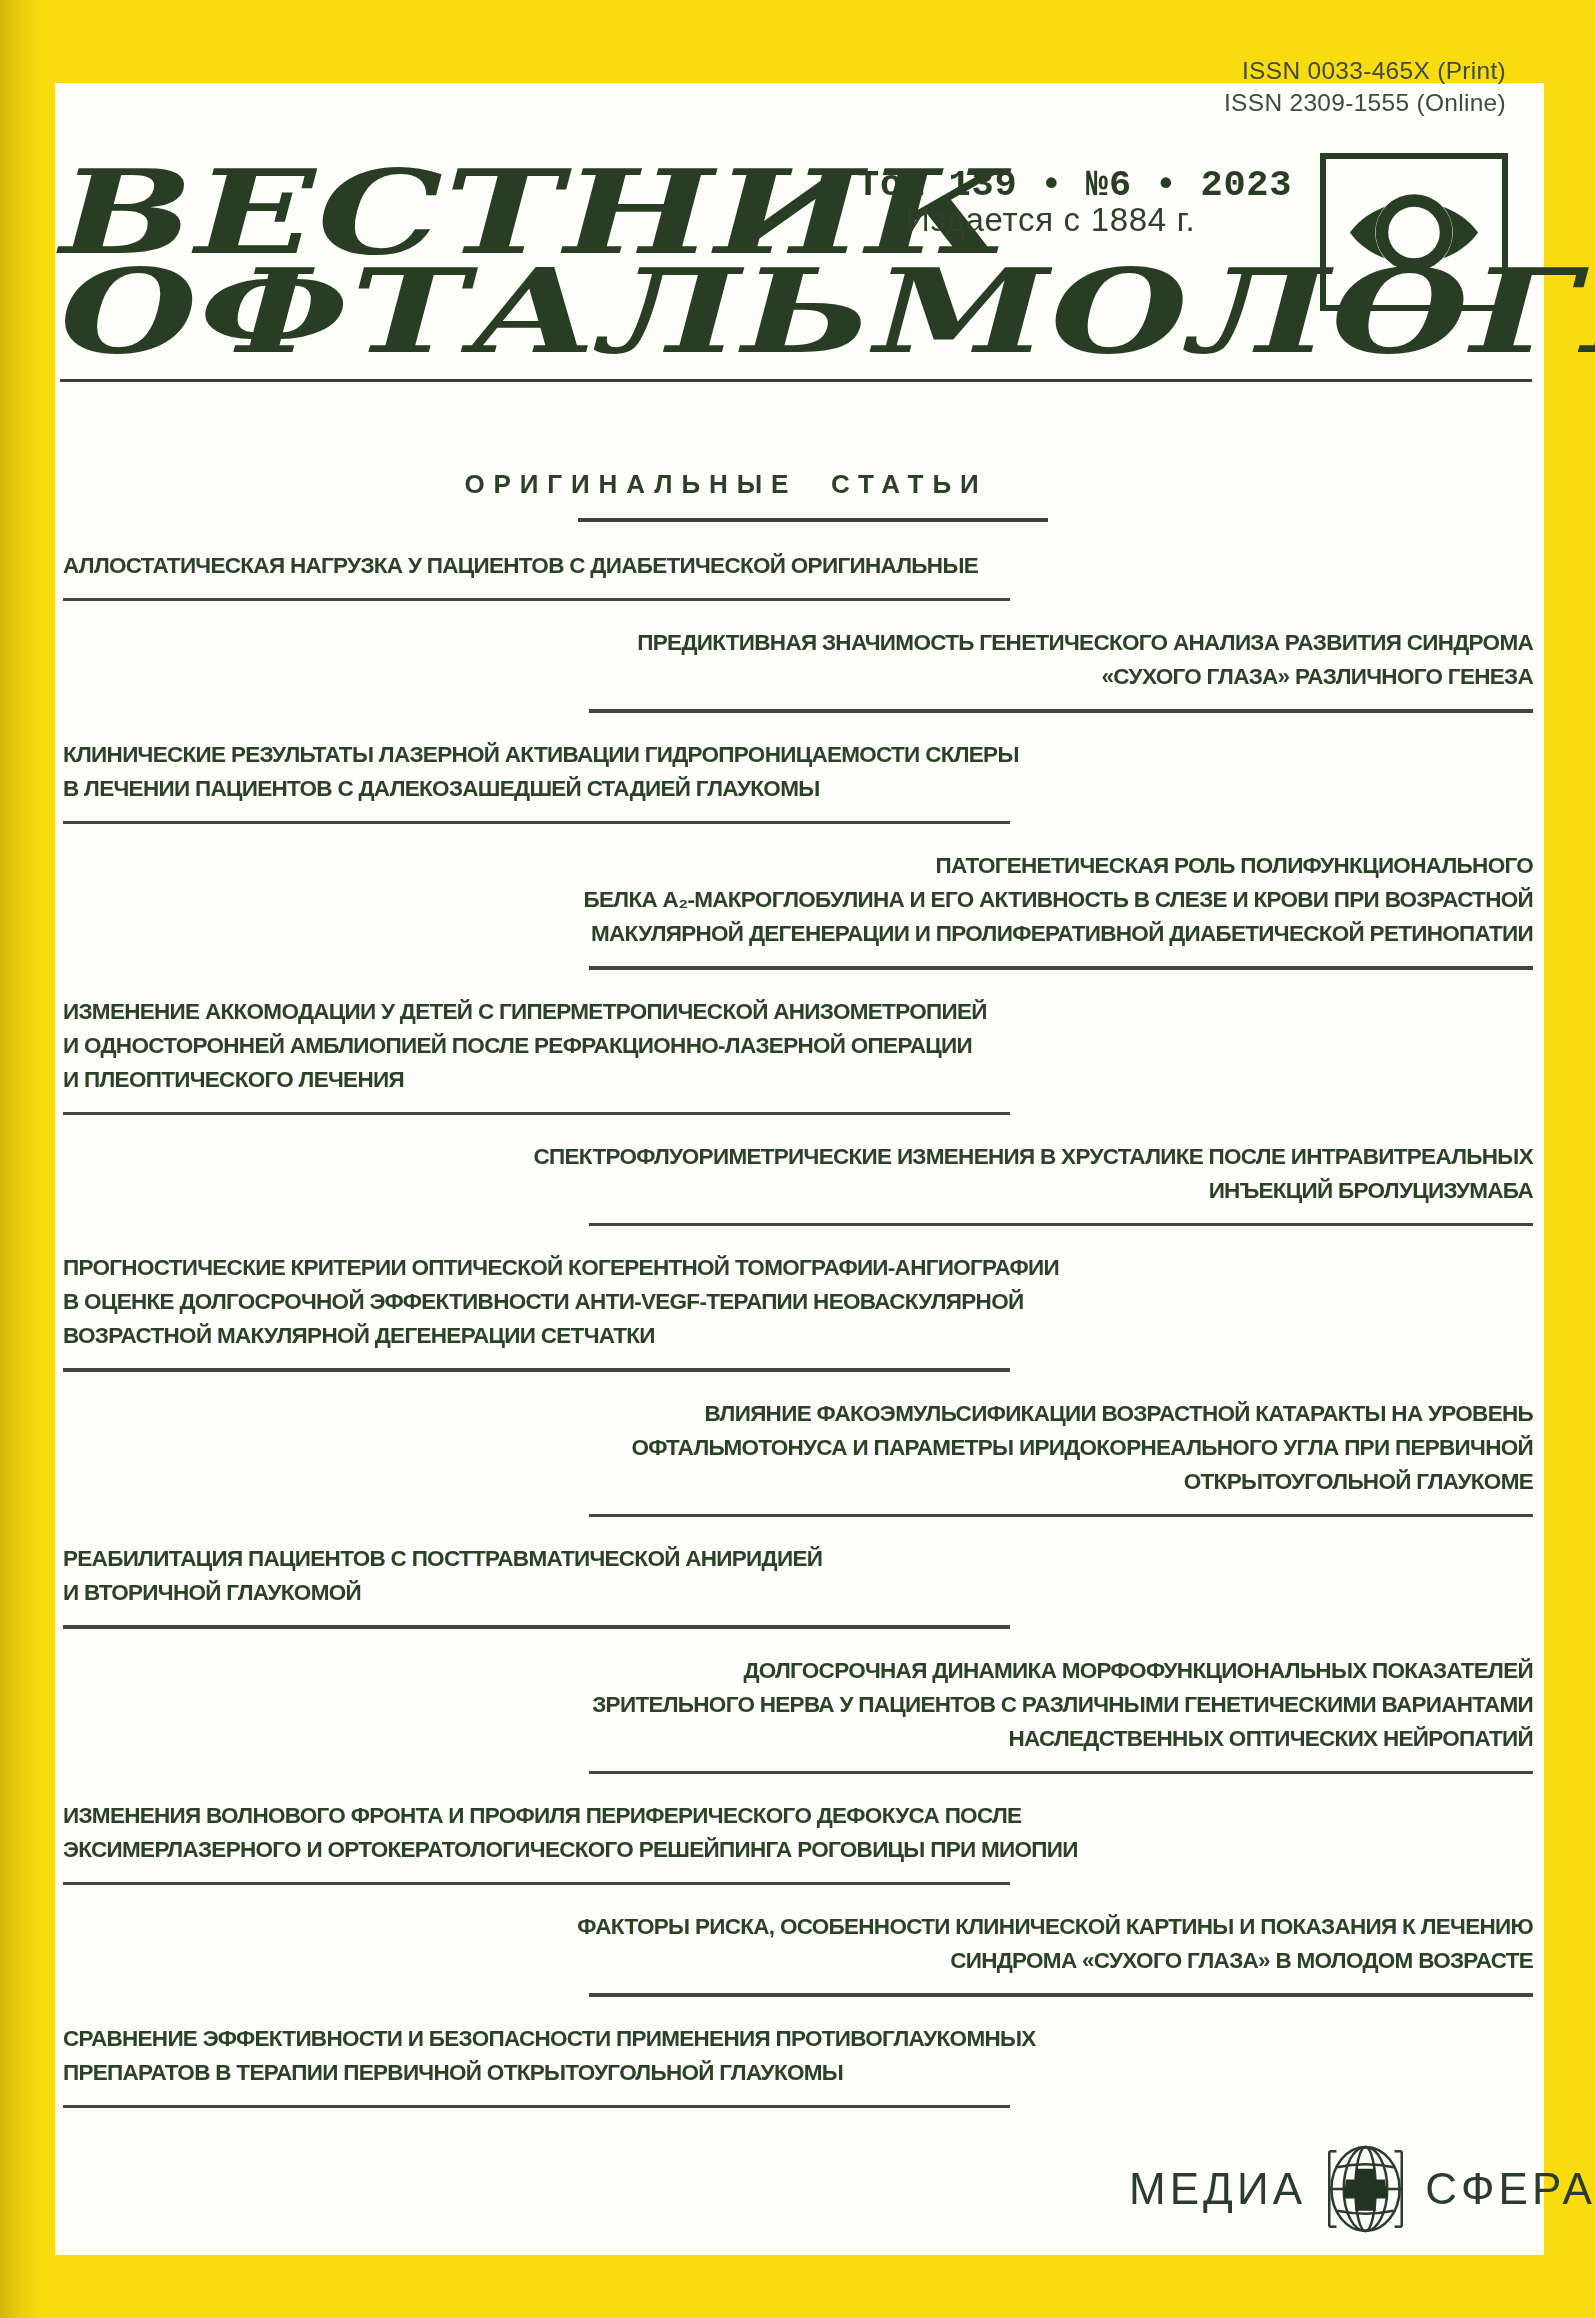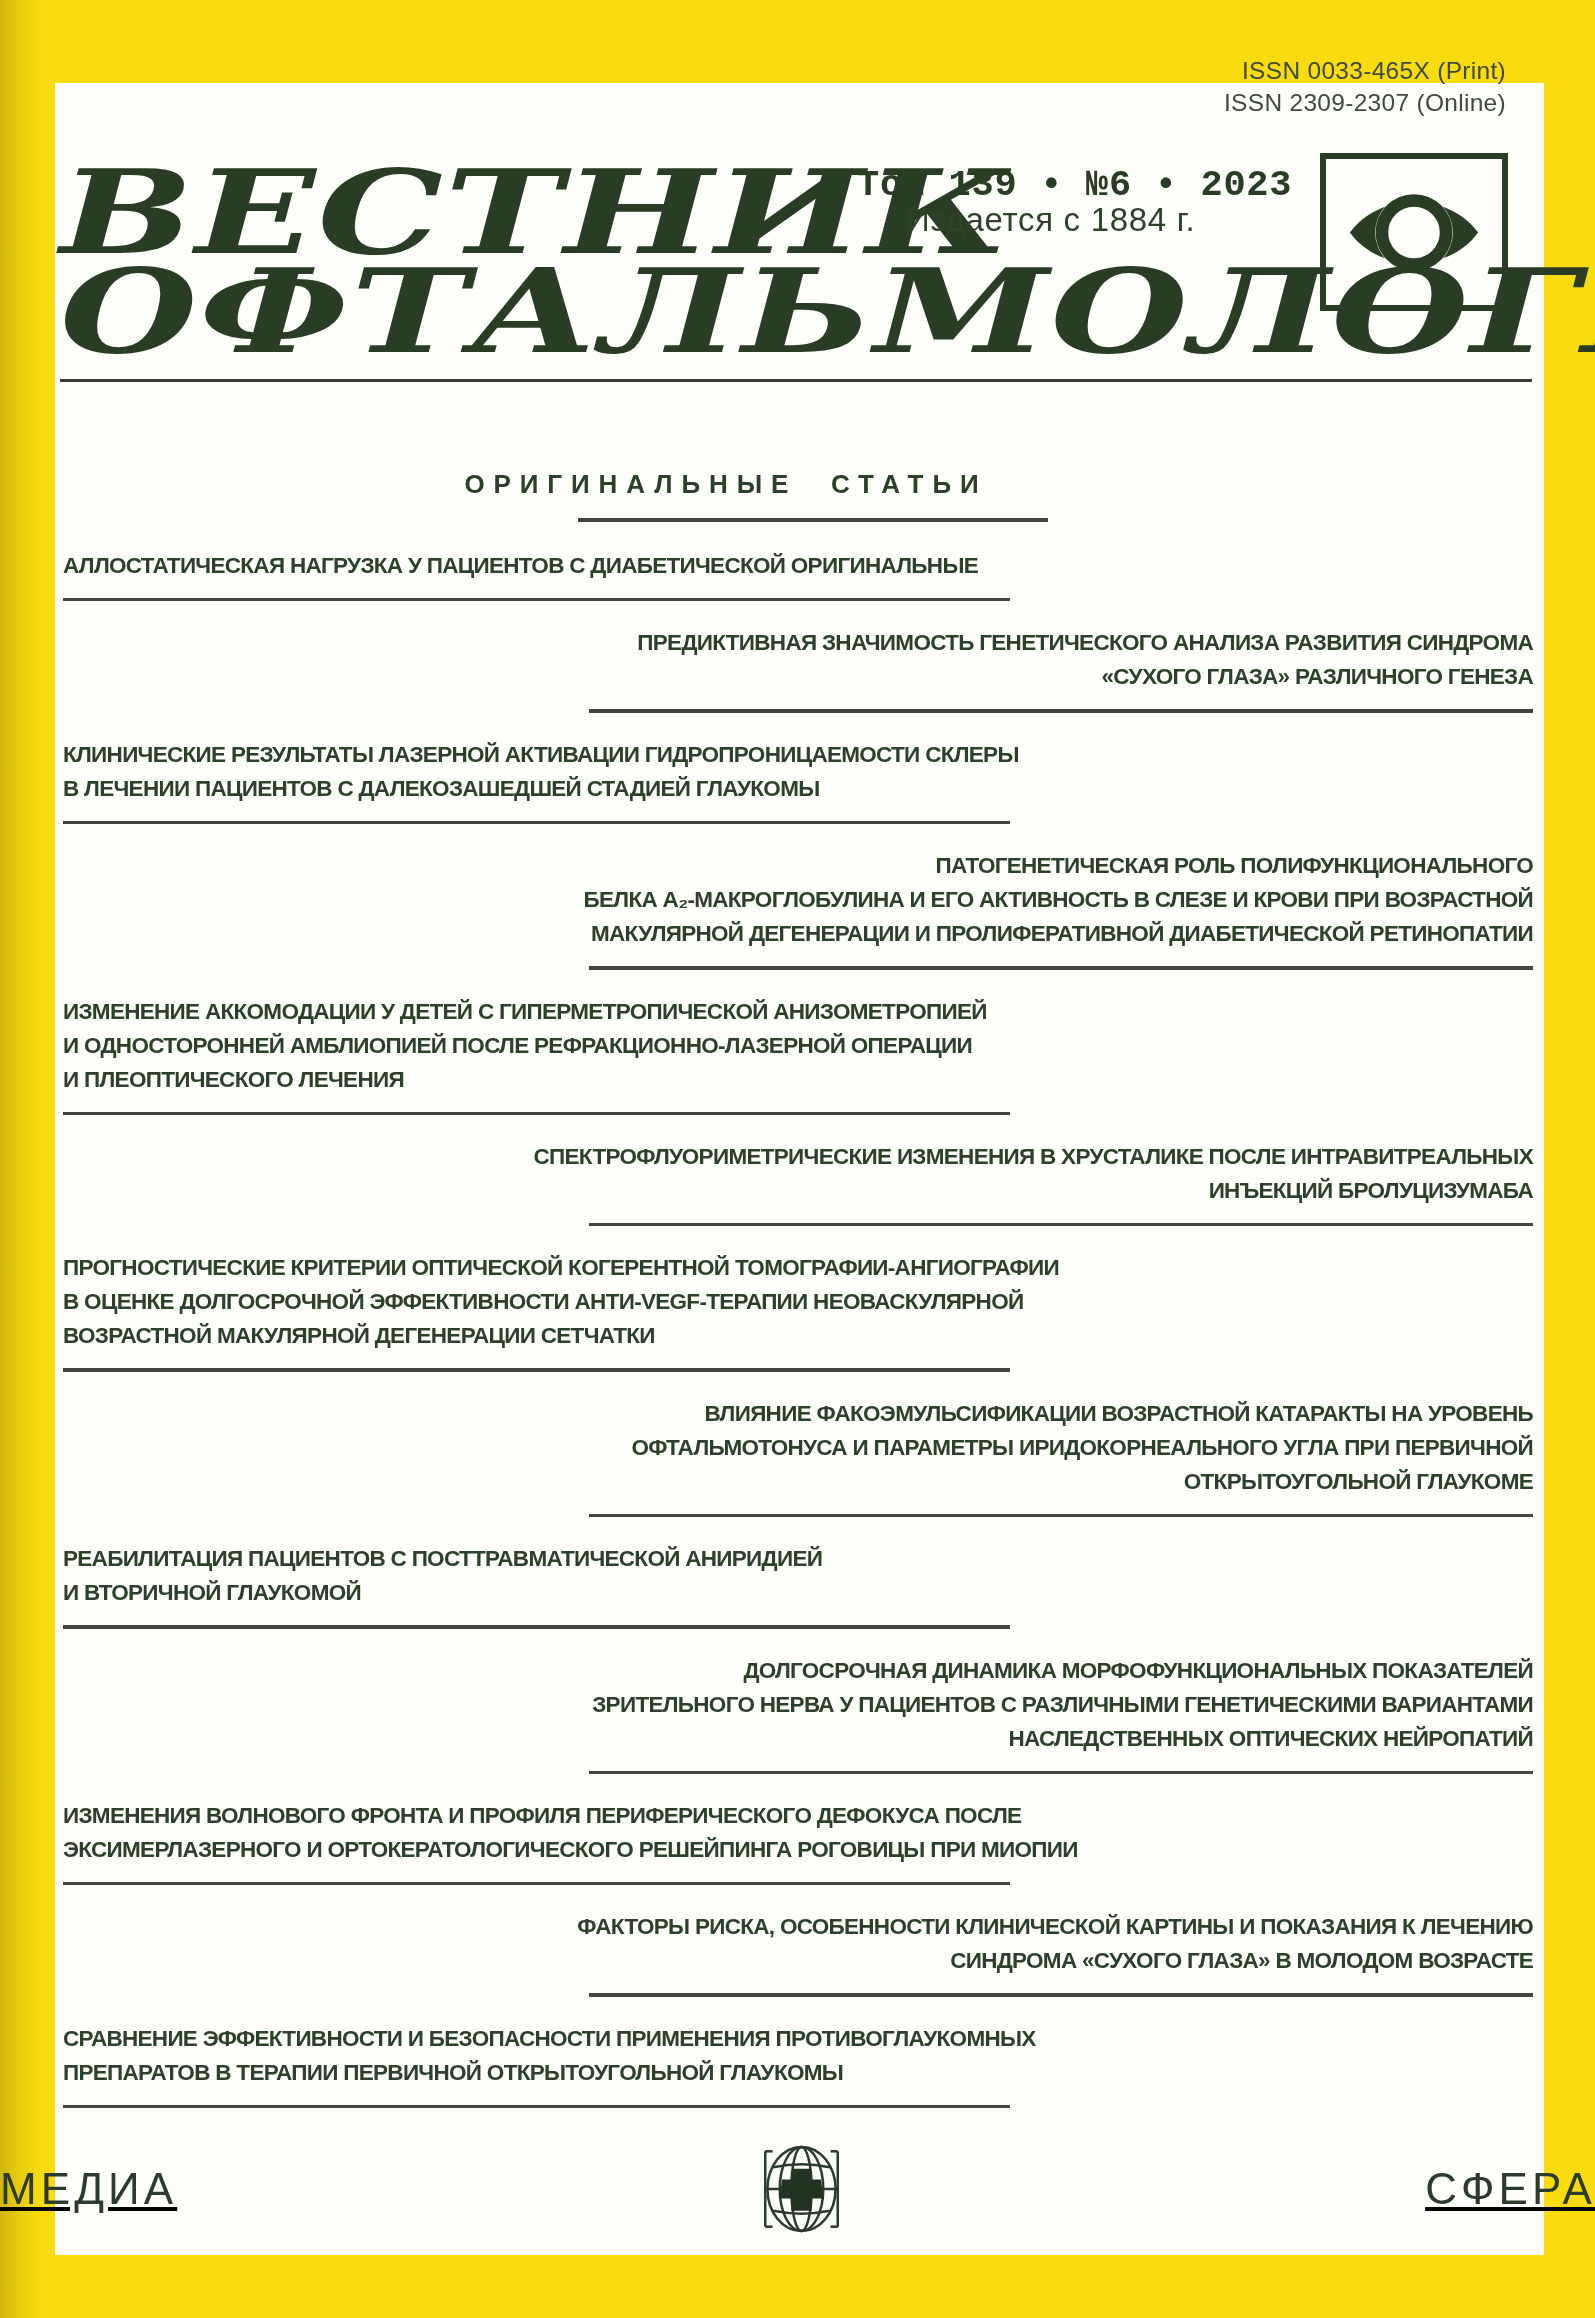--- a/index.html
+++ b/index.html
@@ -67,38 +67,38 @@
   .article.left .article-lines{text-align:left;}
   .article.right .article-lines{text-align:right;}
   .article-rule{
     height:3.4px;background:#45453e;margin-top:15px;margin-bottom:25px;
   }
   .article.left .article-rule{width:947px;margin-right:auto;}
   .article.right .article-rule{width:944px;margin-left:auto;}
   
   .publisher{
     position:absolute;left:0;top:2131px;width:1596px;
-    display:flex;align-items:center;justify-content:space-between;gap:16px;text-decoration:underline;
+    display:flex;align-items:center;justify-content:flex-end;gap:16px;
   }
   .pub-name{
     font-size:44px;letter-spacing:4.1px;color:#2c3c2c;font-weight:normal;
   }
   .globe-wrap{width:87px;height:116px;}
   svg{display:block;}
 </style>
 </head>
 <body>
 
 <div class="spine"></div>
 
 <div class="cover"></div>
 
 <div class="issn">
   <div>ISSN 0033-465X (Print)</div>
-  <div>ISSN 2309-2307 (Online)</div>
+  <div>ISSN 2309-1555 (Online)</div>
 </div>
 
 <div class="mast-line title1">
   <span class="scaleX">ВЕСТНИК</span>
 </div>
 
 <div class="vol-line">Том 139  •  №6  •  2023</div>
 <div class="since-line">Издается с 1884 г.</div>
 
 <div class="eye-box">

